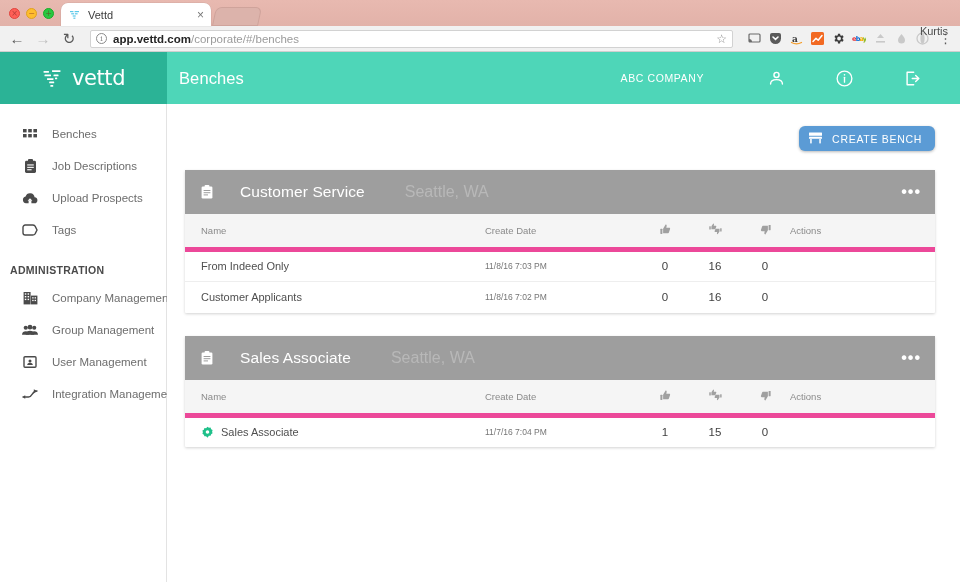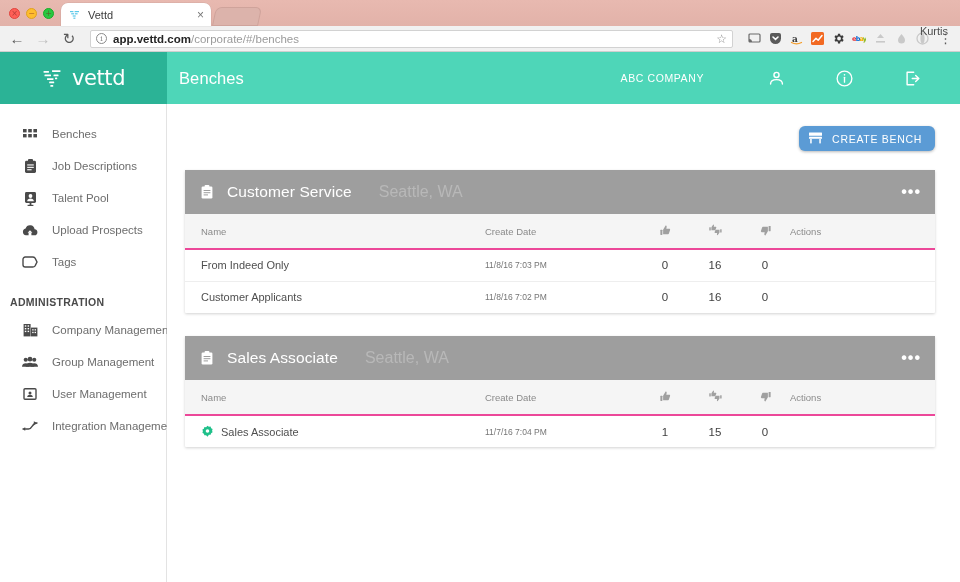--- a/index.html
+++ b/index.html
@@ -157,34 +157,34 @@
     background:#ffffff;
     box-shadow:0 1px 3px rgba(0,0,0,.18);
     margin-bottom:23px;
     border-radius:1px;
   }
   .card-head {
     background:#9e9e9e;
     height:44px;
     display:flex; align-items:center;
     padding:0 14px 0 16px;
-    gap:13px;
+    gap:26px;
   }
   .card-ico { width:13px; height:15px; display:flex; align-items:center; color:#ffffff; }
   .card-title { font-size:15.5px; color:#ffffff; letter-spacing:.1px; }
   .card-sub { font-size:16px; color:#b8b8b8; margin-left:14px; }
   .card-menu { margin-left:auto; color:#ffffff; font-size:16px; letter-spacing:1px; line-height:8px; cursor:pointer; font-weight:bold;}
 
   table { width:100%; border-collapse:collapse; }
   thead tr { background:#f5f5f5; }
   th {
     font-size:9.5px; color:#8a8a8a; font-weight:normal;
     text-align:left; height:35px;
     padding:0;
-    border-bottom:2px solid #ec4899;
+    border-bottom:5px solid #ec4899;
   }
   td {
     font-size:11px; color:#4f4f4f;
     height:32px; padding:0;
     border-bottom:1px solid #eeeeee;
   }
   tbody tr:last-child td { border-bottom:none; }
   .col-name { padding-left:16px; width:300px; }
   .col-date { width:155px; }
   .col-num { width:50px; text-align:center; }
@@ -364,32 +364,20 @@
       <span class="nav-ico">
         <svg width="13" height="15" viewBox="0 0 13 15" fill="#4a4a4a">
             <rect x="1" y="1.8" width="11" height="12.2" rx="1.4"></rect>
             <rect x="4" y="0" width="5" height="3.2" rx="1" fill="#4a4a4a"></rect>
             <rect x="3.2" y="5.4" width="6.6" height="1.1" fill="#fff"></rect>
             <rect x="3.2" y="7.8" width="6.6" height="1.1" fill="#fff"></rect>
             <rect x="3.2" y="10.2" width="4.4" height="1.1" fill="#fff"></rect>
           </svg>
       </span>
       <span class="nav-label">Job Descriptions</span>
-    </div>
-    <div class="nav-item">
-      <span class="nav-ico">
-        <svg width="13" height="15" viewBox="0 0 13 15" fill="#4a4a4a">
-            <rect x="1" y="1" width="11" height="11" rx="1.4"></rect>
-            <circle cx="6.5" cy="5" r="1.9" fill="#fff"></circle>
-            <path d="M3.2 10.2c0-1.9 1.5-2.8 3.3-2.8s3.3.9 3.3 2.8z" fill="#fff"></path>
-            <rect x="5.6" y="12" width="1.8" height="2.6"></rect>
-            <rect x="3.6" y="13.8" width="5.8" height="1.2"></rect>
-          </svg>
-      </span>
-      <span class="nav-label">Talent Pool</span>
     </div>
     <div class="nav-item">
       <span class="nav-ico">
         <svg width="16" height="13" viewBox="0 0 16 13" fill="#4a4a4a">
             <path d="M12.6 5.3A4.6 4.6 0 0 0 3.6 4.6 3.4 3.4 0 0 0 3.9 11.3h8.3a3 3 0 0 0 .4-6z"></path>
             <rect x="6.6" y="8.6" width="2.8" height="3.6" fill="#fff"></rect>
             <path d="M5.6 8.8L8 6.2l2.4 2.6z" fill="#fff"></path>
           </svg>
       </span>
       <span class="nav-label">Upload Prospects</span>

